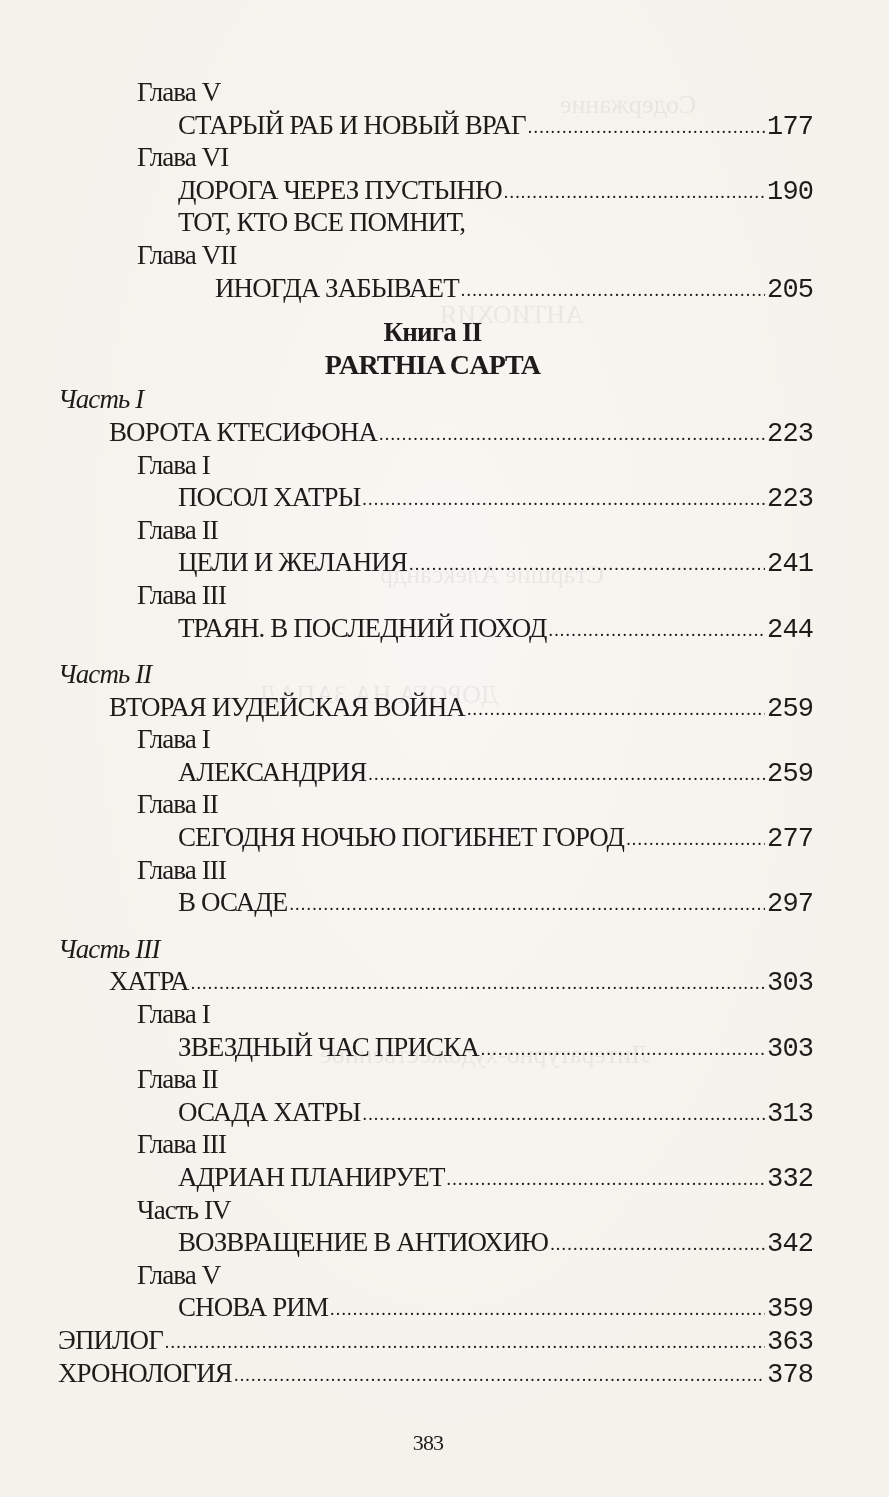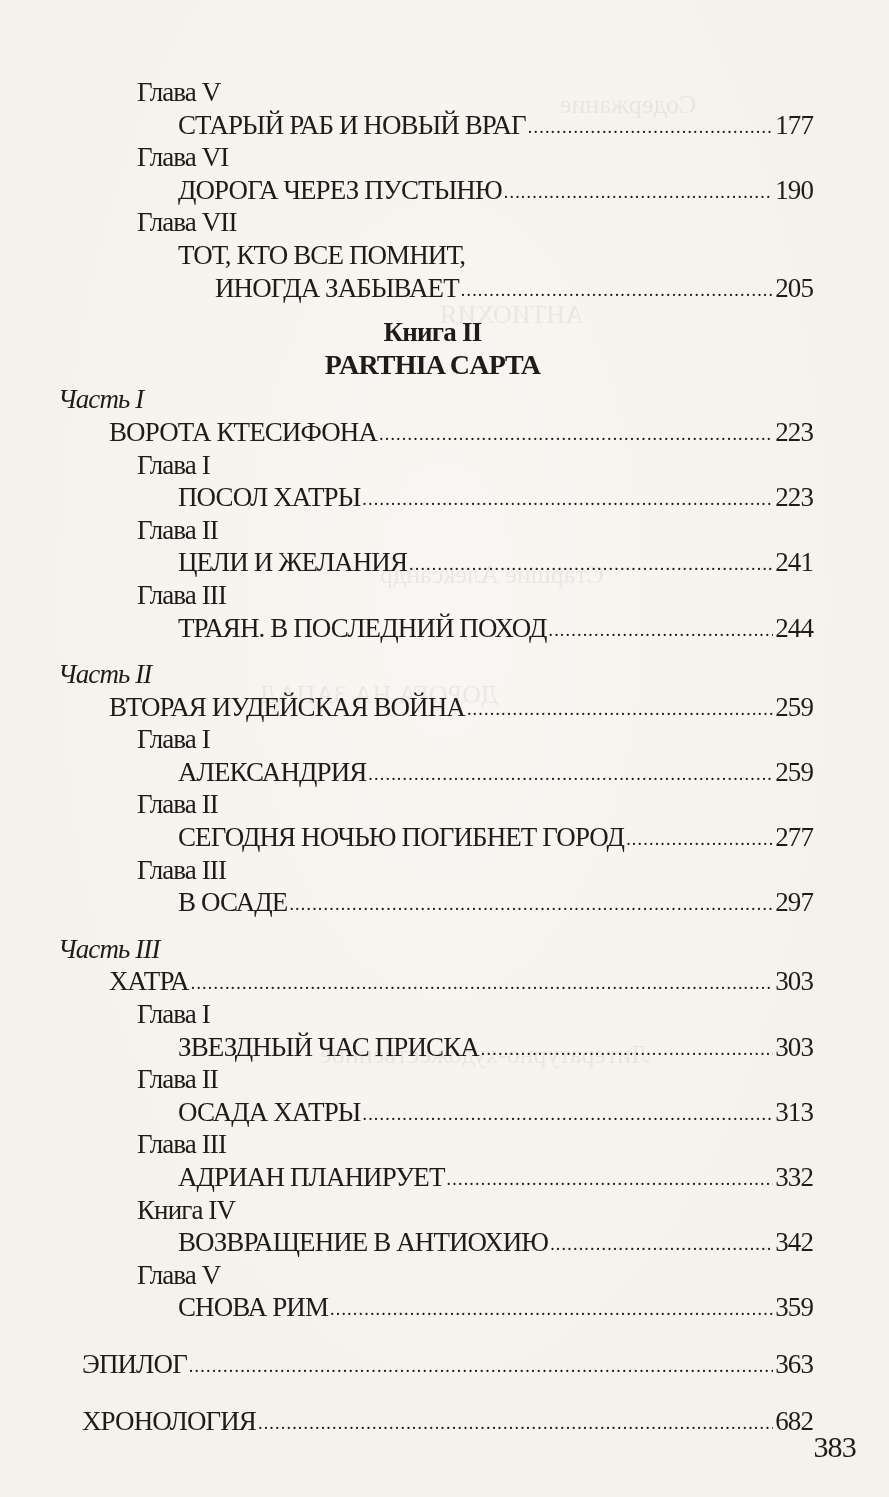--- a/index.html
+++ b/index.html
@@ -37,21 +37,21 @@
       line-height: 32.6px;
       font-size: 27px;
       letter-spacing: -0.9px;
       white-space: nowrap;
     }
     .lvl-part   { padding-left: 58px; font-style: italic; }
     .lvl-ptitle { padding-left: 109px; }
     .lvl-chap   { padding-left: 137px; }
     .lvl-ctitle { padding-left: 178px; }
     .lvl-cont   { padding-left: 215px; }
-    .lvl-top    { padding-left: 82px; margin-top: 24px; }
+    .lvl-top    { padding-left: 58px; }
 
     .entry {
       display: flex;
       align-items: baseline;
       width: auto;
       padding-right: 76px;
     }
     .entry .title {
       flex: 0 0 auto;
     }
@@ -63,41 +63,42 @@
       font-size: 18px;
       position: relative;
       top: -1px;
     }
     .entry .leader::before {
       content: "................................................................................................................................................................................................";
     }
     .entry .pagenum {
       flex: 0 0 auto;
       text-align: right;
+      font-family: Liberation Mono, monospace;
     }
     .book-heading {
       text-align: center;
       font-weight: bold;
       font-size: 27px;
       letter-spacing: -0.8px;
       height: 32.6px;
       line-height: 32.6px;
       padding-left: 0;
       position: relative;
       left: -12px;
     }
     .spacer-sm { height: 14px; }
     .spacer-part { height: 5px; }
     .folio {
       position: absolute;
       left: 0;
       width: 856px;
       top: 1430px;
-      text-align: right;
-      font-size: 30px;
+      text-align: center;
+      font-size: 22px;
       letter-spacing: -0.8px;
     }
     
     .ghost {
       position: absolute;
       color: rgba(60,60,60,0.07);
       font-size: 26px;
       pointer-events: none;
       transform: scaleX(-1);
       white-space: nowrap;
@@ -123,22 +124,22 @@
       <span class="pagenum">177</span>
     </div>
 
     <div class="row lvl-chap">Глава VI</div>
     <div class="row lvl-ctitle entry">
       <span class="title">ДОРОГА ЧЕРЕЗ ПУСТЫНЮ</span>
       <span class="leader"></span>
       <span class="pagenum">190</span>
     </div>
 
+    <div class="row lvl-ctitle">ТОТ, КТО ВСЕ ПОМНИТ,</div>
     <div class="row lvl-chap">Глава VII</div>
-    <div class="row lvl-ctitle">ТОТ, КТО ВСЕ ПОМНИТ,</div>
     <div class="row lvl-cont entry">
       <span class="title">ИНОГДА ЗАБЫВАЕТ</span>
       <span class="leader"></span>
       <span class="pagenum">205</span>
     </div>
 
     <div class="spacer-sm" style="height:12px;"></div>
 
     <div class="book-heading">Книга II</div>
     <div class="book-heading" style="font-size:28px;">PARTHIA CAPTA</div>
@@ -216,40 +217,40 @@
       <span class="title">ОСАДА ХАТРЫ</span>
       <span class="leader"></span>
       <span class="pagenum">313</span>
     </div>
     <div class="row lvl-chap">Глава III</div>
     <div class="row lvl-ctitle entry">
       <span class="title">АДРИАН ПЛАНИРУЕТ</span>
       <span class="leader"></span>
       <span class="pagenum">332</span>
     </div>
-    <div class="row lvl-chap">Книга IV</div>
+    <div class="row lvl-chap">Часть IV</div>
     <div class="row lvl-ctitle entry">
       <span class="title">ВОЗВРАЩЕНИЕ В АНТИОХИЮ</span>
       <span class="leader"></span>
       <span class="pagenum">342</span>
     </div>
     <div class="row lvl-chap">Глава V</div>
     <div class="row lvl-ctitle entry">
       <span class="title">СНОВА РИМ</span>
       <span class="leader"></span>
       <span class="pagenum">359</span>
     </div>
 
     <div class="row lvl-top entry">
       <span class="title">ЭПИЛОГ</span>
       <span class="leader"></span>
       <span class="pagenum">363</span>
     </div>
     <div class="row lvl-top entry">
       <span class="title">ХРОНОЛОГИЯ</span>
       <span class="leader"></span>
-      <span class="pagenum">682</span>
+      <span class="pagenum">378</span>
     </div>
 
   </div>
 
   <div class="folio">383</div>
 </div>
 
 </body></html>

